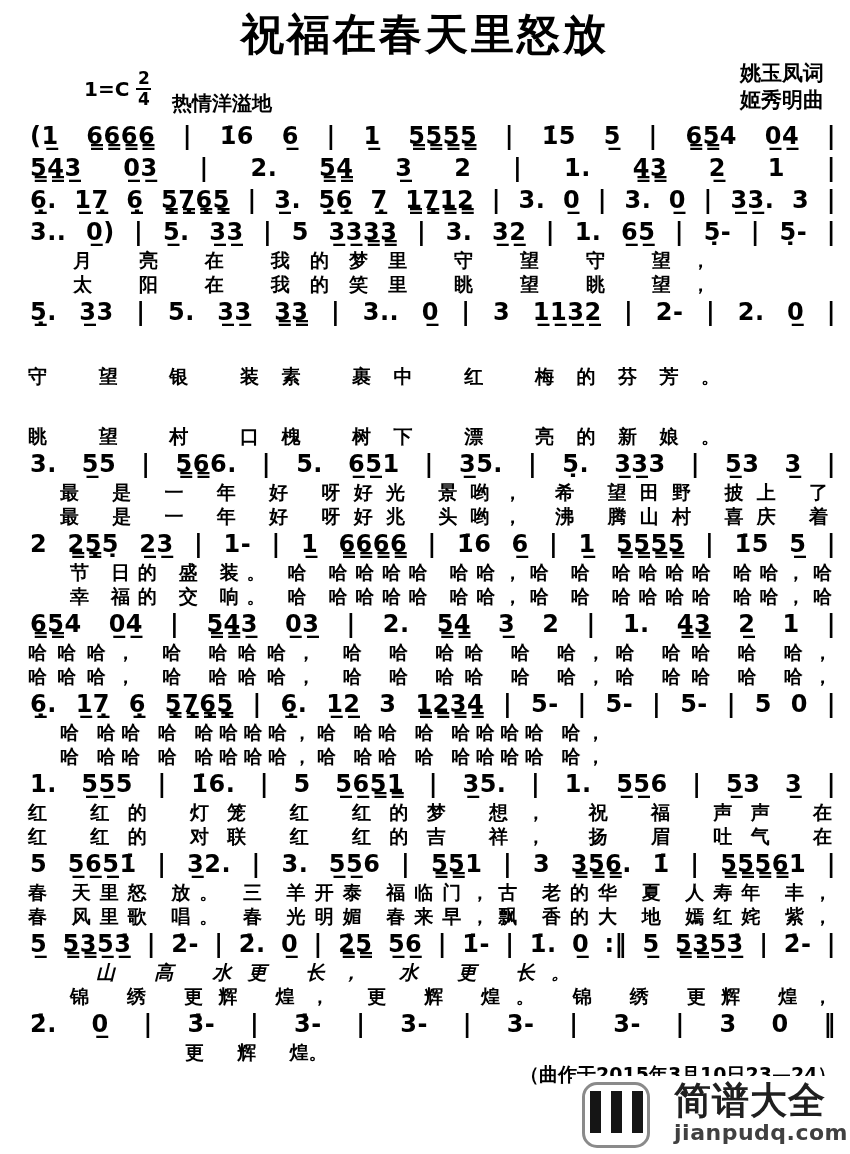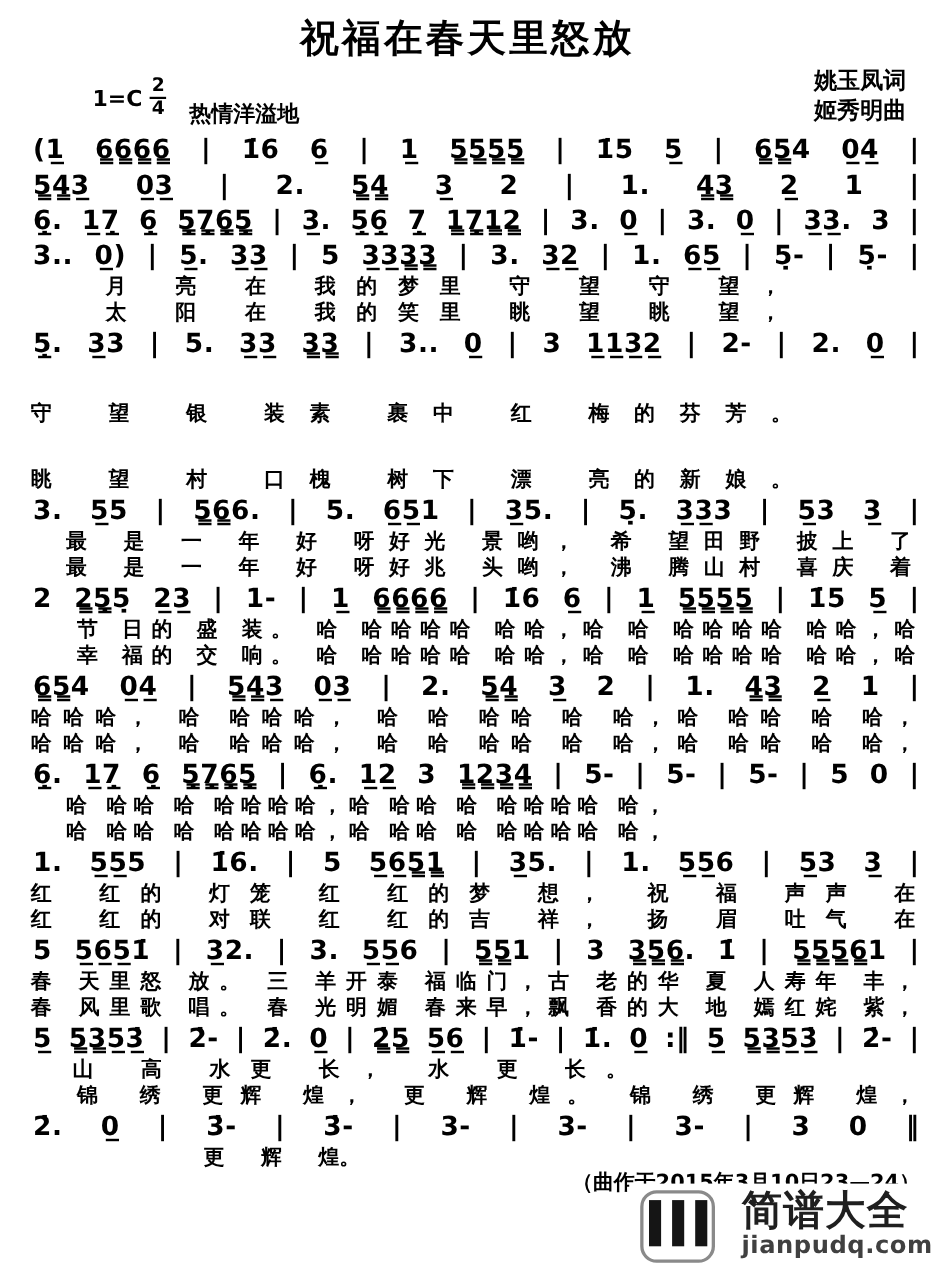--- a/index.html
+++ b/index.html
@@ -2,48 +2,48 @@
 <html><head>
 <meta charset="utf-8">
 <style>
   html,body{margin:0;padding:0;background:#e8e8e8;}
   .page{
     width:850px;height:1154px;background:#ffffff;position:relative;overflow:hidden;
     font-family:"DejaVu Sans","Liberation Sans",sans-serif;color:#000;margin:0 auto;
   }
   .title{
     text-align:center;font-family:"Liberation Serif","DejaVu Serif",serif;
-    font-weight:bold;font-size:35px;line-height:50px;margin:0;padding-top:10px;letter-spacing:3px;
+    font-weight:bold;font-size:43px;line-height:50px;margin:0;padding-top:10px;letter-spacing:3px;
   }
   .meta{position:relative;height:58px;}
   .keytime{position:absolute;left:84px;top:10px;font-weight:bold;font-size:20px;display:flex;align-items:center;gap:7px;}
   .frac{display:inline-flex;flex-direction:column;align-items:center;line-height:1.02;font-size:17px;font-weight:bold;}
   .frac .fbar{width:15px;height:2px;background:#000;margin:1px 0;}
   .tempo{position:absolute;left:172px;top:30px;font-weight:bold;font-size:20px;}
   .credits{position:absolute;right:26px;top:0;font-weight:bold;font-size:21px;line-height:27px;text-align:left;}
   .score{padding-top:2px;}
   .system{margin:0;}
   .notes{
     font-weight:bold;font-size:24px;line-height:32px;letter-spacing:.5px;
     text-align:justify;text-align-last:justify;padding:0 14px 0 30px;white-space:nowrap;
   }
   .lyric{
     font-weight:bold;font-size:19px;line-height:24px;
     text-align:justify;text-align-last:justify;
   }
   .lyric:empty{display:none;}
-  .ly-a{padding:0 140px 0 96px;}
+  .ly-a{padding:0 140px 0 73px;}
   .ly-b{padding:0 130px 0 28px;margin-top:36px;}
   .ly-c{padding:0 22px 0 60px;}
   .ly-d{padding:0 18px 0 70px;}
   .ly-e{padding:0 18px 0 28px;}
   .ly-f{padding:0 245px 0 60px;}
   .ly-g{padding:0 18px 0 28px;}
   .ly-h{padding:0 18px 0 28px;}
-  .ly-i1{padding:0 280px 0 66px;}
+  .ly-i1{padding:0 280px 0 96px;font-style:italic;}
   .ly-i2{padding:0 18px 0 70px;}
   .ly-j{padding:0 0 0 185px;text-align-last:left;word-spacing:1.4em;}
   .footer-note{
     position:absolute;left:520px;top:1062px;font-size:19px;font-weight:bold;white-space:nowrap;
   }
   .watermark{
     position:absolute;right:0;bottom:0;background:#ffffff;
     display:flex;align-items:flex-start;gap:24px;padding:6px 2px 6px 10px;
   }
   .wm-icon{

